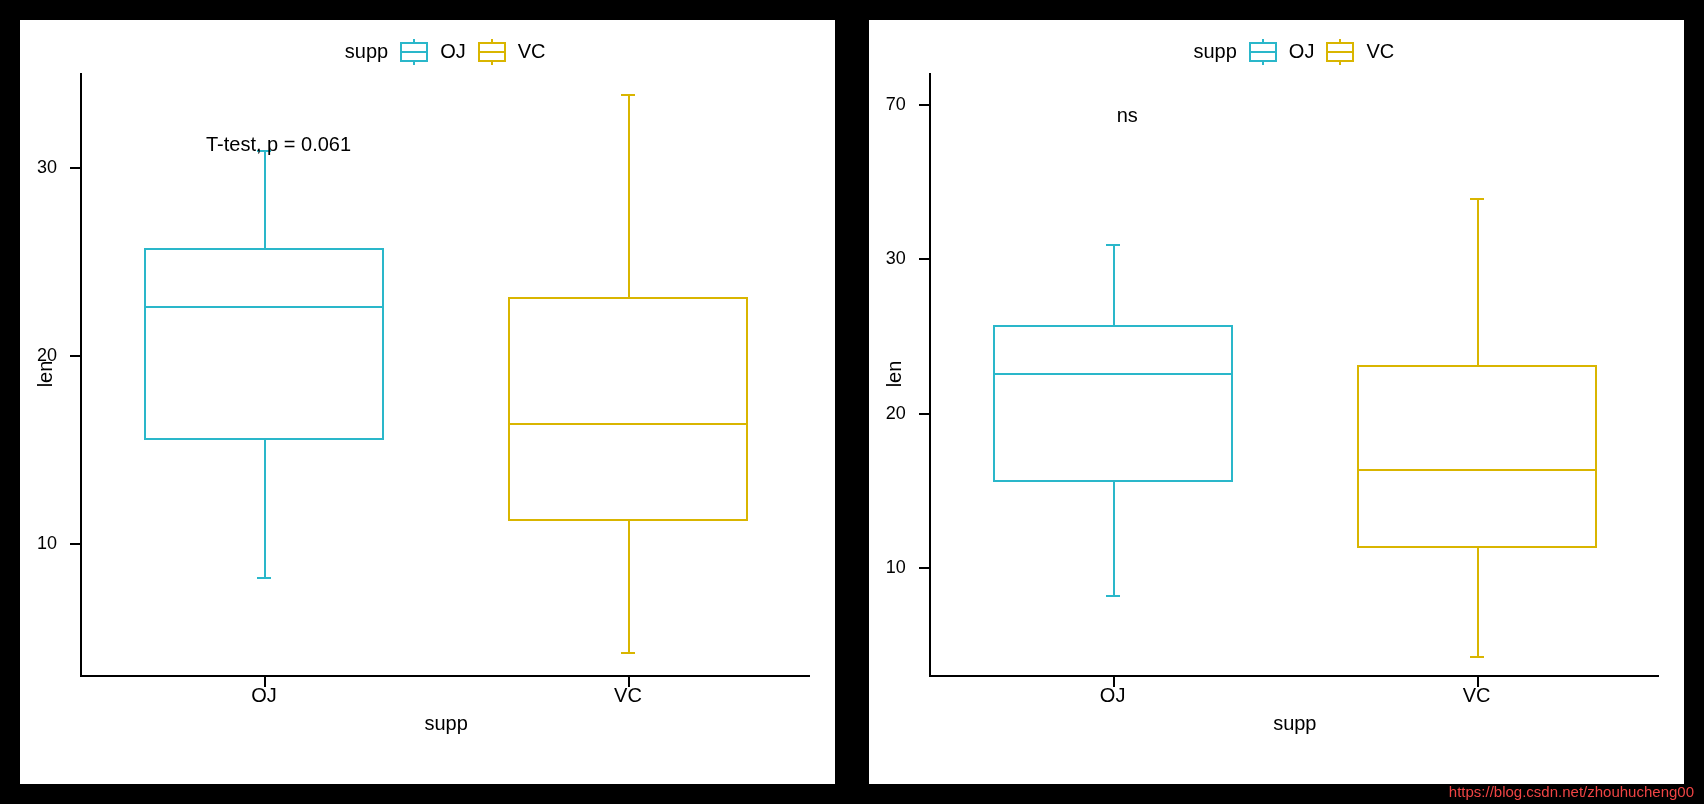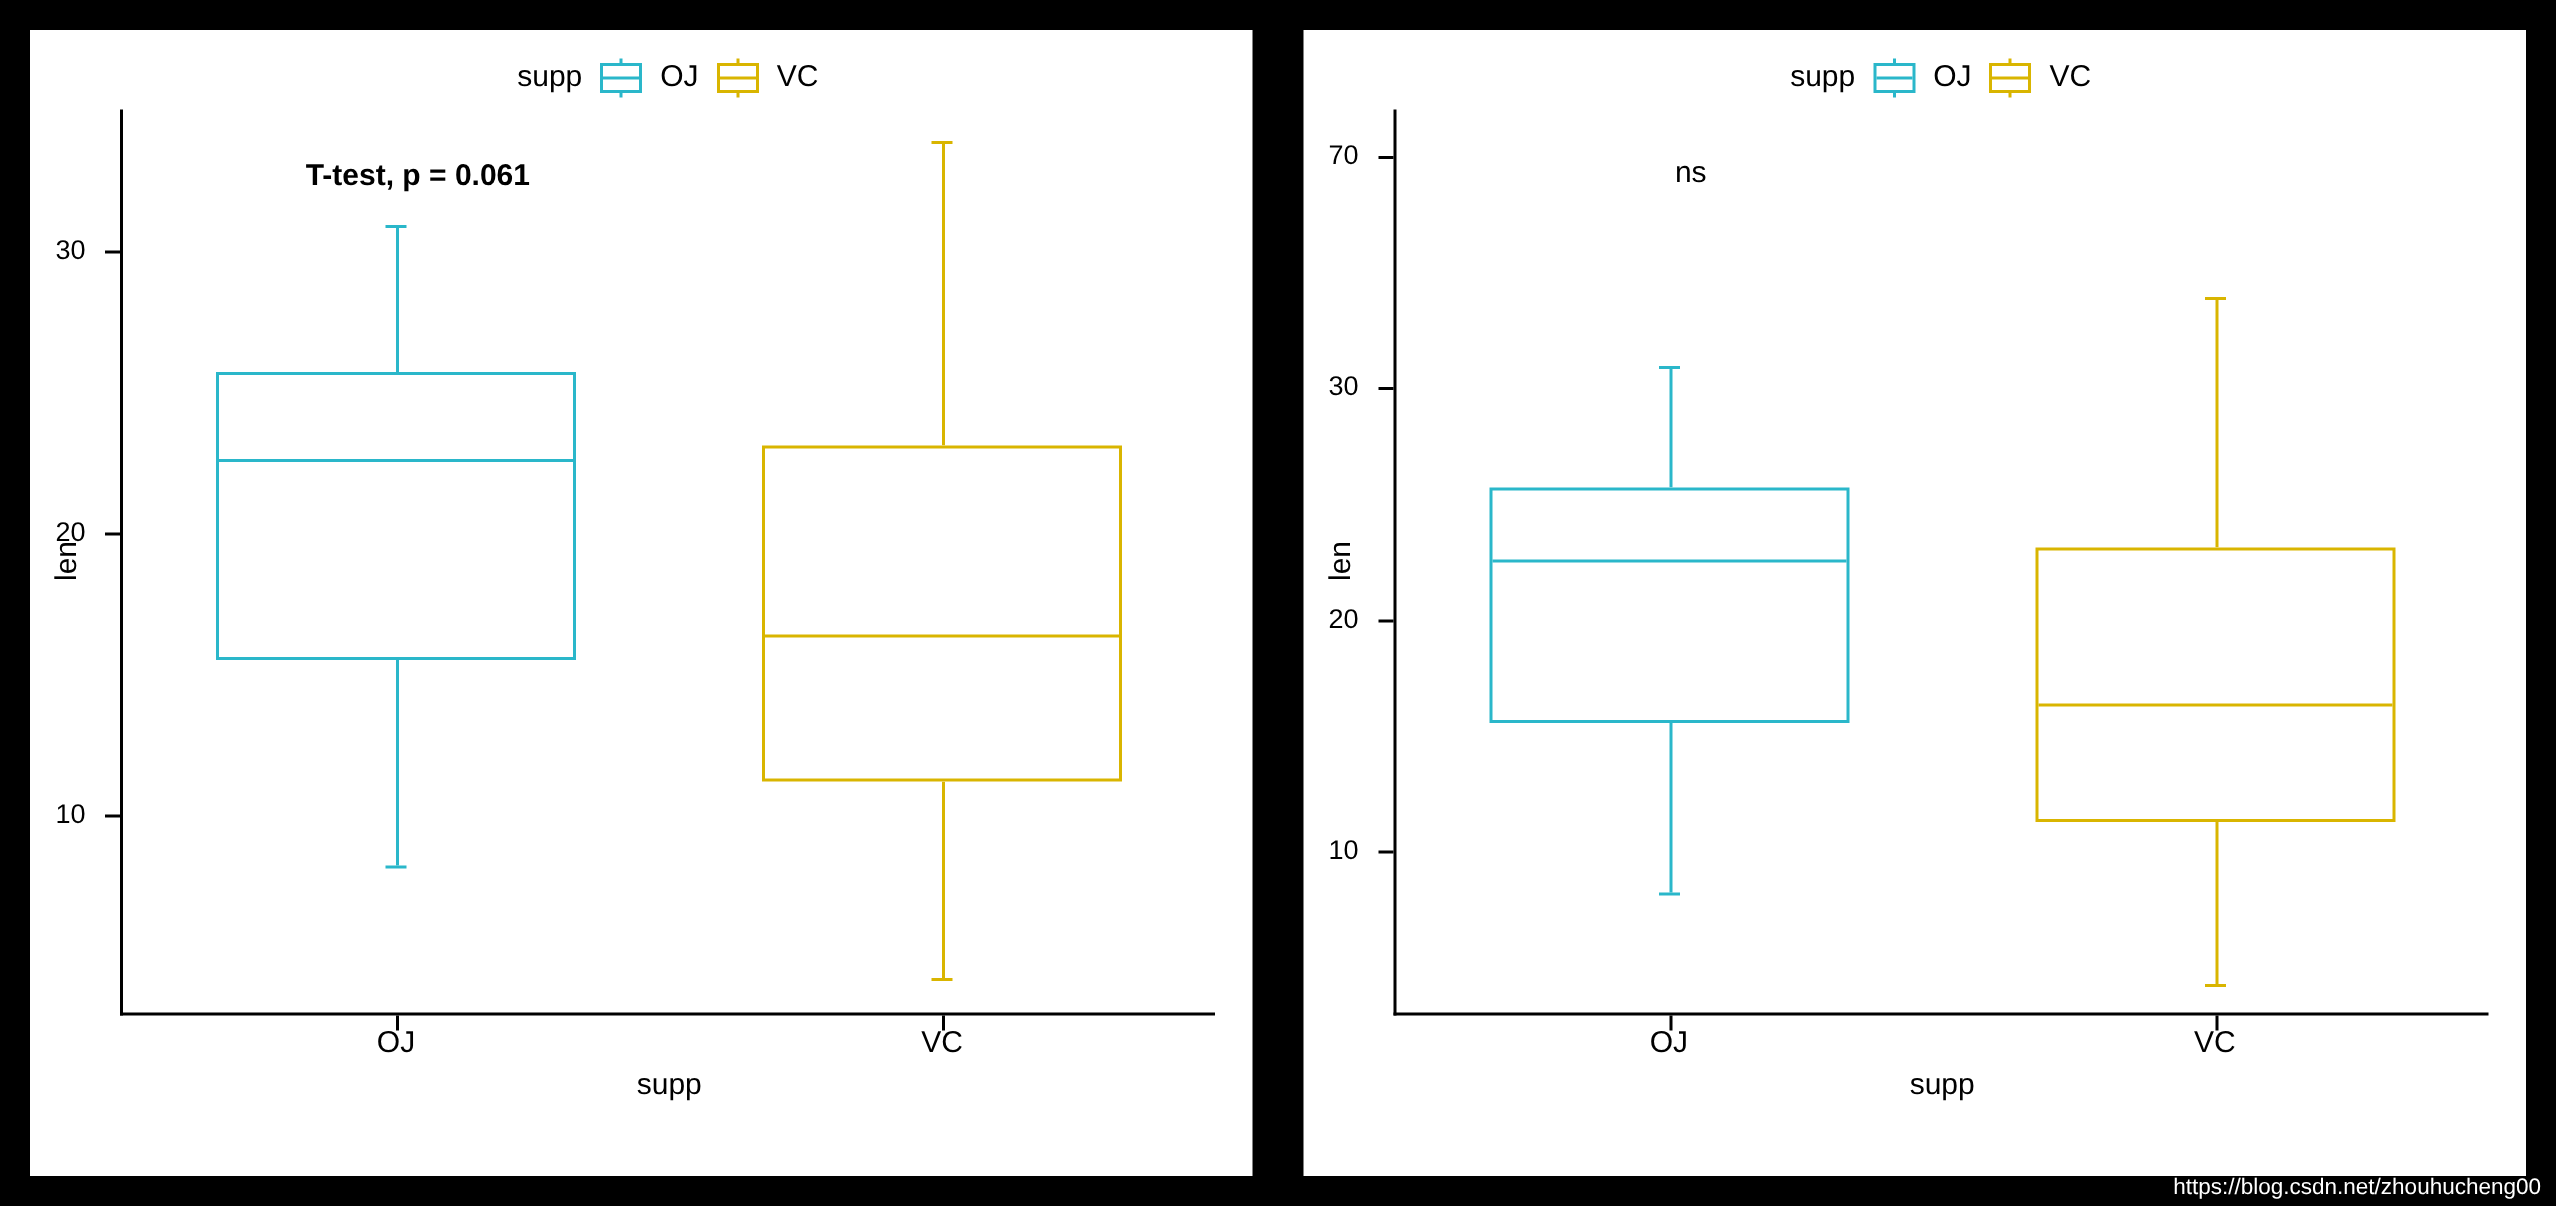--- a/index.html
+++ b/index.html
@@ -122,21 +122,21 @@
       border-left: 2px solid;
     }
     .cap {
       position: absolute;
       border-top: 2px solid;
     }
     .watermark {
       position: absolute;
       bottom: 4px;
       right: 10px;
-      color: #ffffff;
+      color: #ef4444;
       font-size: 15px;
       z-index: 10;
     }
   </style>
 </head>
 <body>
 
 <div class="panel">
   <div class="legend">
     <span>supp</span>
@@ -169,21 +169,21 @@
       </div>
       <div class="xtick" style="left: 546px;"></div>
       <div class="xtick-label" style="left: 546px;">VC</div>
       <div class="whisker" style="left: 546px; top: 447.738px; height: 131.687px; border-color: rgb(217, 181, 0);"></div>
       <div class="whisker" style="left: 546px; top: 20.6938px; height: 203.175px; border-color: rgb(217, 181, 0);"></div>
       <div class="cap" style="left: 539px; width: 14px; top: 579.425px; border-color: rgb(217, 181, 0);"></div>
       <div class="cap" style="left: 539px; width: 14px; top: 20.6938px; border-color: rgb(217, 181, 0);"></div>
       <div class="box" style="left: 425.88px; width: 240.24px; top: 223.869px; height: 223.869px; border-color: rgb(217, 181, 0);">
         <div class="median" style="top: 124.162px; border-color: rgb(217, 181, 0);"></div>
       </div>
-      <div class="annotation" style="left: 196.56px; top: 33px; font-weight: bold;">T-test, p = 0.061</div>
+      <div class="annotation" style="left: 196.56px; top: 60px;">T-test, p = 0.061</div>
     </div>
 </div>
 
 <div class="panel">
   <div class="legend">
     <span>supp</span>
     <span class="legend-key oj">
         <span class="med"></span>
       </span>
     <span>OJ</span>

